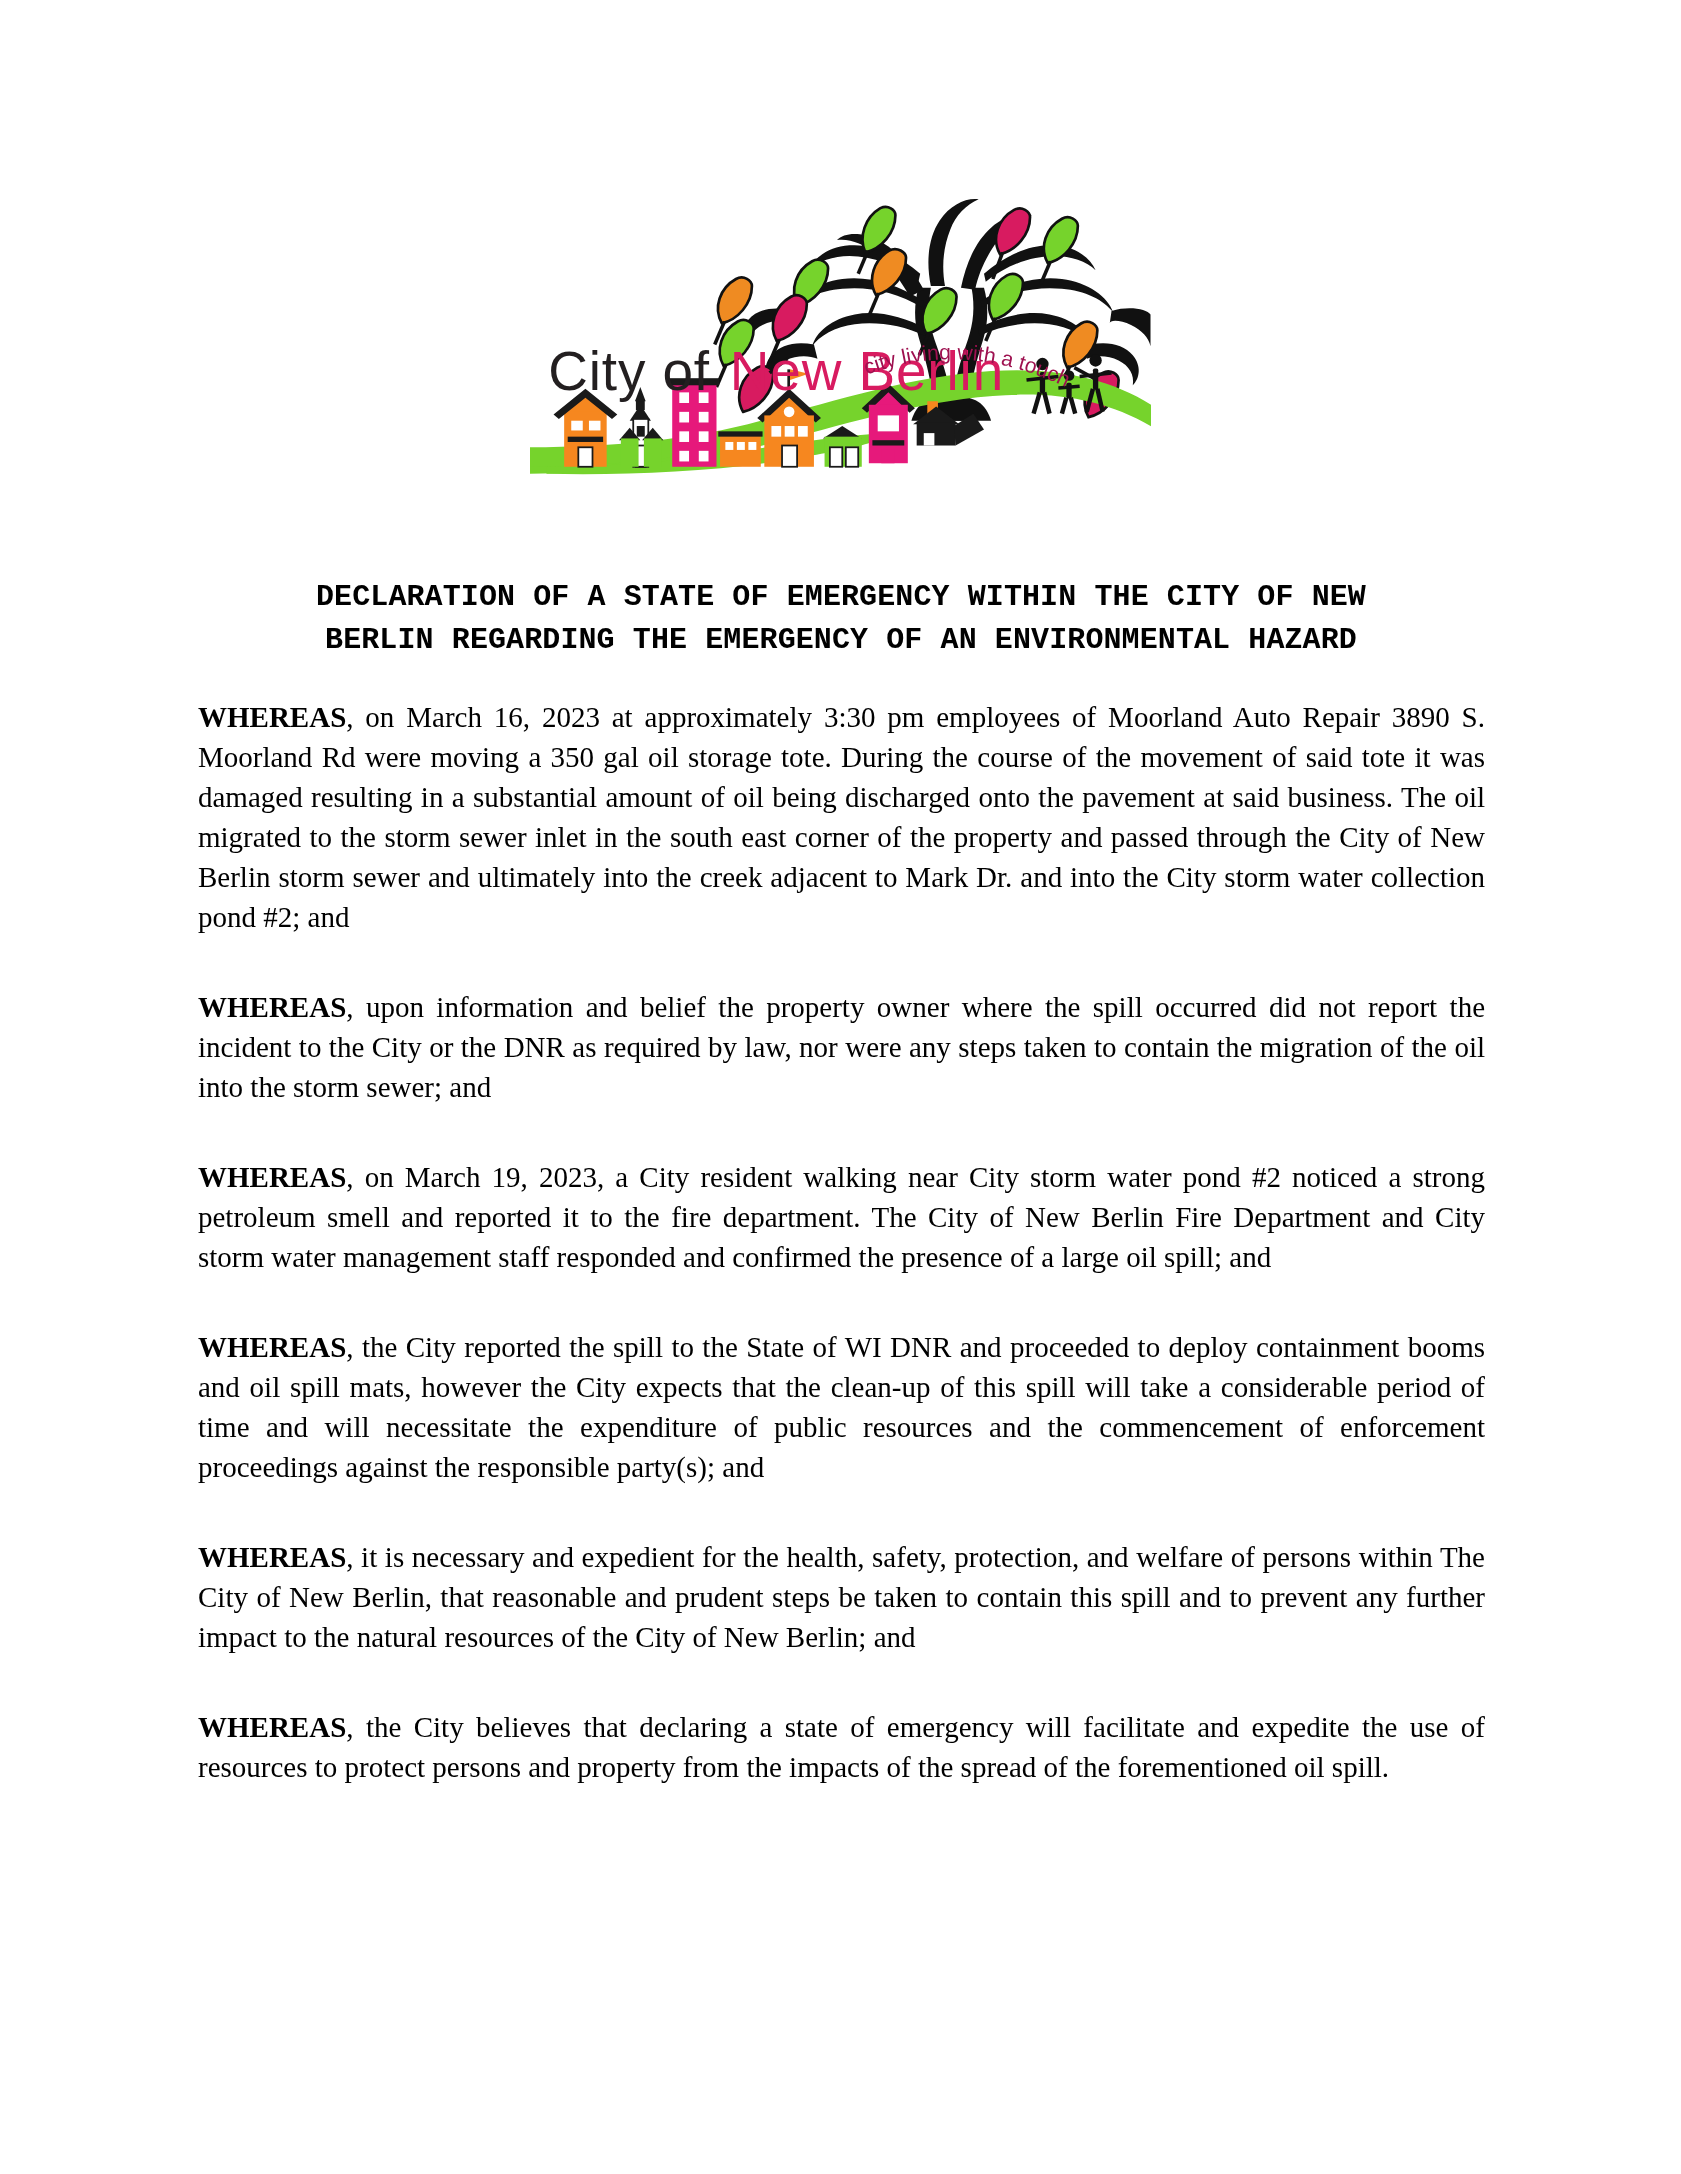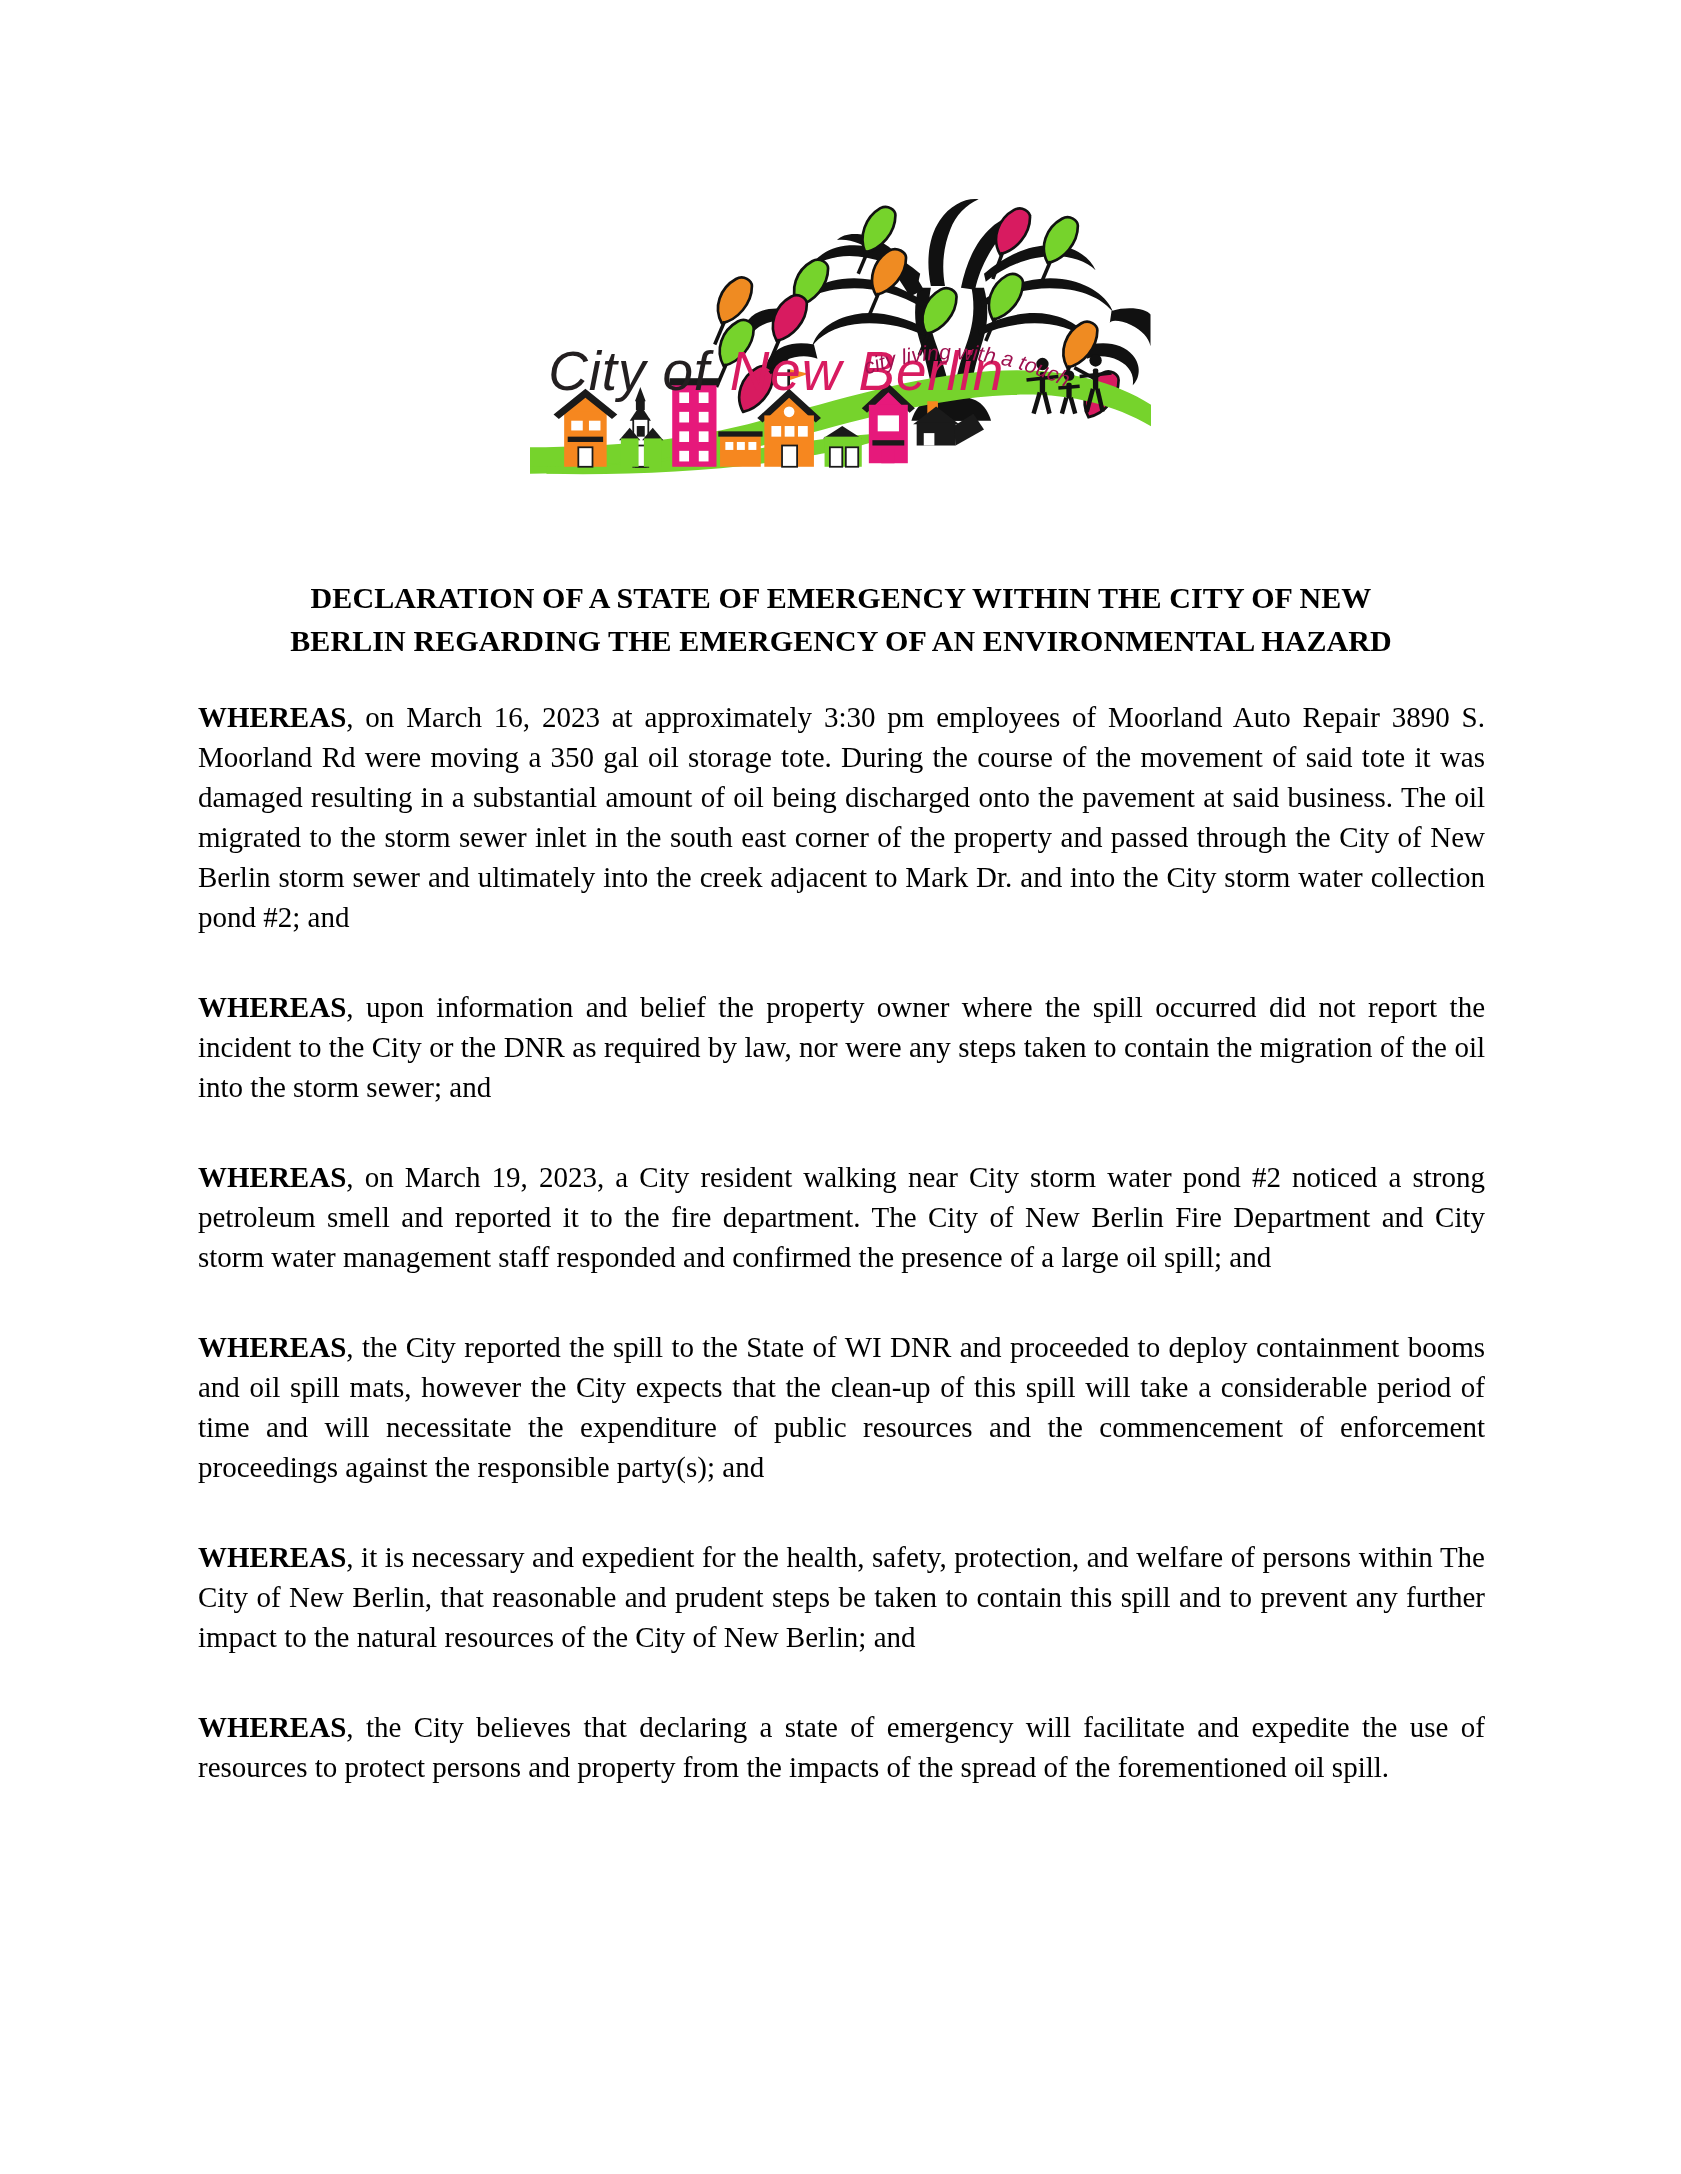--- a/index.html
+++ b/index.html
@@ -30,21 +30,20 @@
     left: 0;
     top: 155px;
     width: 1681px;
     height: 341px;
   }
   .logo-inner {
     position: relative;
     margin: 0 auto;
     width: 621px;
     height: 341px;
-    font-style: italic;
   }
 
   .logo-svg {
     position: absolute;
     left: 0;
     top: 0;
     width: 621px;
     height: 341px;
     display: block;
   }
@@ -53,21 +52,21 @@
   .doc-title {
     position: absolute;
     left: 198px;
     top: 556px;
     width: 1286px;
     text-align: center;
     font-weight: bold;
     font-size: 30px;
     line-height: 43px;
     letter-spacing: 0.1px;
-    font-family: Liberation Serif, serif;
+    font-family: Liberation Mono, monospace;
   }
   .doc-title .tline { display: block; }
 
   
   .body-text {
     position: absolute;
     left: 198px;
     top: 697px;
     width: 1287px;
   }

